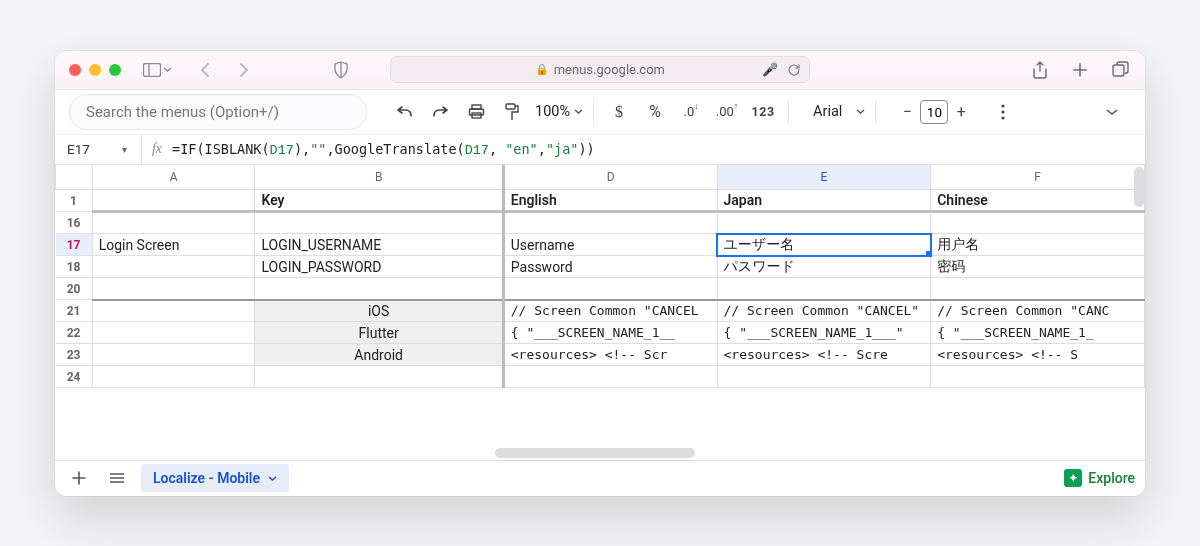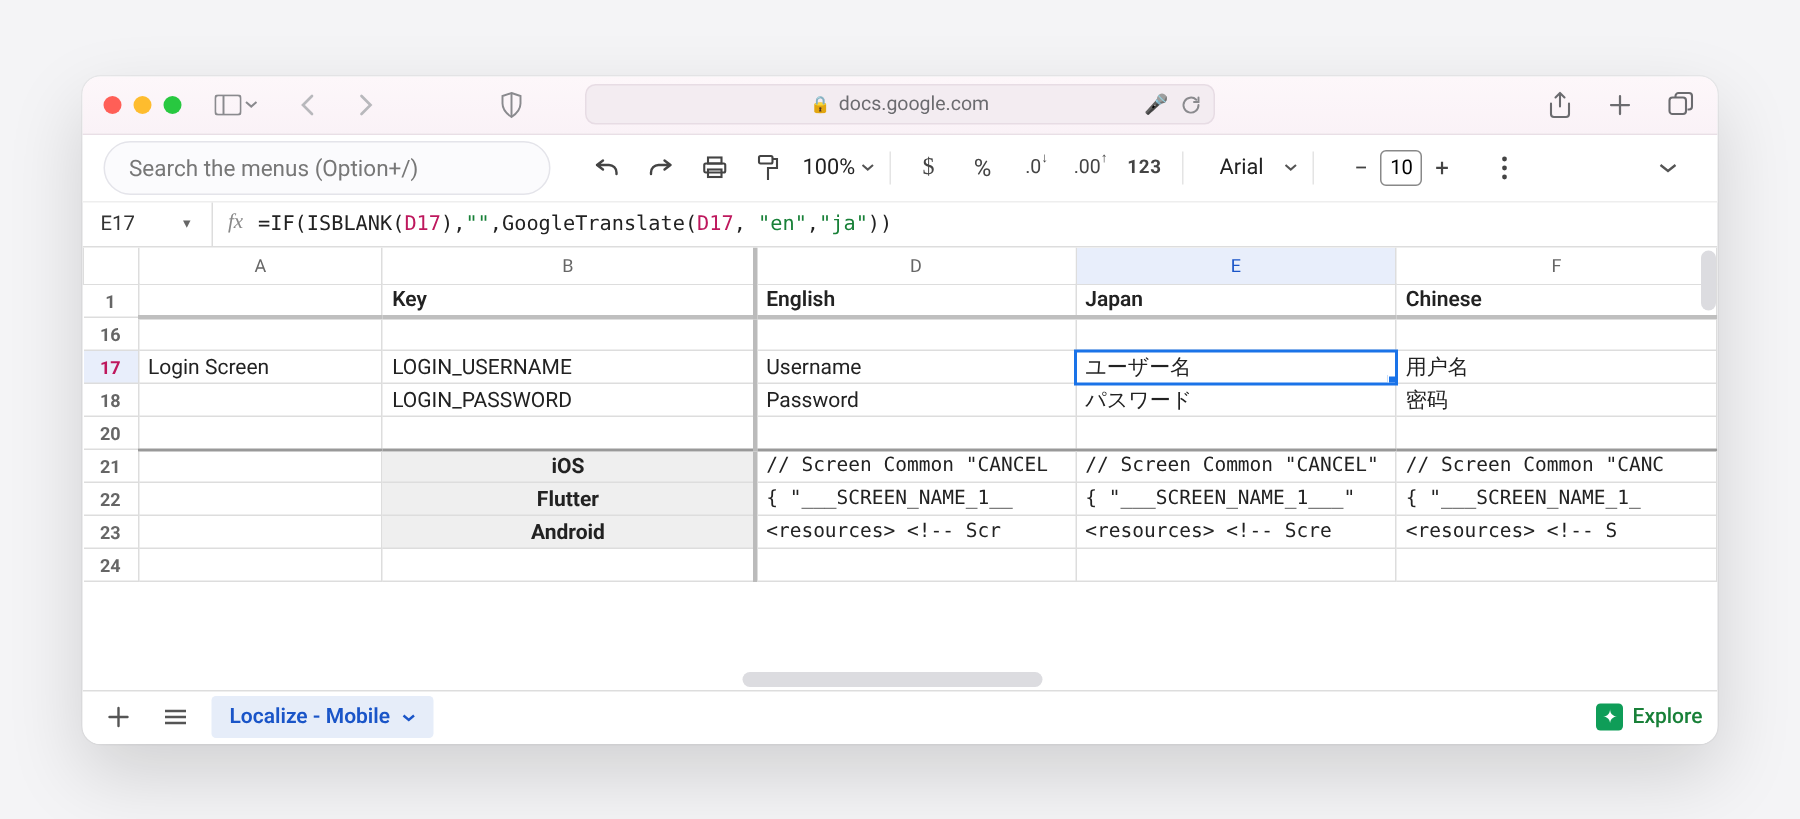--- a/index.html
+++ b/index.html
@@ -35,35 +35,35 @@
   .expand { margin-left:auto; margin-right:4px; }
   
   .fxbar { height:30px; border-bottom:1px solid #ddd; display:flex; align-items:center; font-size:13.5px; }
   .cellref { width:86px; padding-left:12px; color:#333; display:flex; align-items:center; gap:6px;}
   .cellref::after{content:"";}
   .cellref .chv { color:#666; font-size:10px; margin-left:auto; margin-right:8px;}
   .fxdiv { width:1px; height:100%; background:#ddd; }
   .fx-sym { width:30px; text-align:center; color:#888; font-style:italic; font-family:Georgia,serif; font-size:14px;}
   .formula { font-family:ui-monospace,Menlo,Consolas,monospace; font-size:13.5px; color:#222; white-space:pre;}
   .formula .fn{color:#222;} .formula .paren{color:#222;}
-  .formula .ref{color:#be185d;} .formula .str{color:#188038;}
+  .formula .ref{color:#15803d;font-family:Liberation Mono, monospace;} .formula .str{color:#188038;}
   
   .grid-wrap { flex:1; overflow:hidden; position:relative; font-size:14px; color:#222; }
   table.sheet { border-collapse:collapse; width:100%; table-layout:fixed; }
   .colhdr th { background:#fff; border:1px solid #ddd; border-top:none; font-weight:400; color:#666; font-size:12px; height:25px; position:relative;}
   .colhdr th.sel { background:#e8eefb; color:#1a55c8; }
   .rowhdr { background:#fff; border:1px solid #ddd; border-left:none; text-align:center; color:#666; font-size:12px; width:36px;}
   .rowhdr.sel { background:#e8eefb; color:#be185d; }
   td { border:1px solid #ddd; height:22px; padding:0 6px; overflow:hidden; white-space:nowrap; background:#fff;}
   tr.hdr td { font-weight:600; }
   tr.gap-top td { border-top:3px solid #bfbfbf; }
   td.selcell { outline:2px solid #1a73e8; outline-offset:-1px; position:relative; z-index:2; }
   td.selcell::after { content:""; position:absolute; right:-3px; bottom:-3px; width:6px; height:6px; background:#1a73e8; border:1px solid #fff; }
   td.code { font-family:ui-monospace,Menlo,Consolas,monospace; font-size:13px; background:#fff; }
-  tr.shade td.colB { background:#efefef; text-align:center; font-weight:700;}
+  tr.shade td.colB { background:#efefef; text-align:center; font-weight:400;}
   tr.shade td.code { background:#fff; }
   tr.thick-top td { border-top:2px solid #999; }
   .hdiv-left { border-right:3px solid #bbb !important; }
   .hdiv-right{ border-left:3px solid #bbb !important; }
   .scroll-h { position:absolute; left:440px; bottom:2px; width:200px; height:10px; background:#dcdce0; border-radius:5px; }
   .vscroll { position:absolute; right:1px; top:2px; width:10px; height:40px; background:#dcdce0; border-radius:5px;}
   
   .bottombar { height:36px; border-top:1px solid #ddd; display:flex; align-items:center; padding:14px 10px; gap:10px; background:#fff;}
   .bb-icon{ width:28px;height:28px;display:flex;align-items:center;justify-content:center;color:#555;}
   .sheet-tab { background:#e6edf9; color:#1a55c8; font-weight:600; font-size:14px; padding:6px 12px; border-radius:3px; display:flex; align-items:center; gap:8px;}
@@ -104,21 +104,21 @@
         </div>
     </div>
     <div class="tb-icon shield">
         <svg width="16" height="18" viewBox="0 0 16 18">
           <path d="M8 1l6 2v5c0 4-3 7-6 9-3-2-6-5-6-9V3l6-2z" fill="none" stroke="#8a8a8e" stroke-width="1.3"></path>
           <path d="M8 1v16" stroke="#8a8a8e" stroke-width="1.3"></path>
         </svg>
       </div>
     <div class="urlbar">
       <span class="lock">🔒</span>
-      <span>docs.google.com</span>
+      <span>menus.google.com</span>
       <span class="right-icons">
         <span style="color:#d93025;font-size:13px;">🎤</span>
         <span>
             <svg width="14" height="14" viewBox="0 0 14 14">
               <path d="M12 7a5 5 0 1 1-1.5-3.5M12 2v3h-3" fill="none" stroke="#8a8a8e" stroke-width="1.3" stroke-linecap="round"></path>
             </svg>
           </span>
       </span>
     </div>
     <div class="tb-right">

